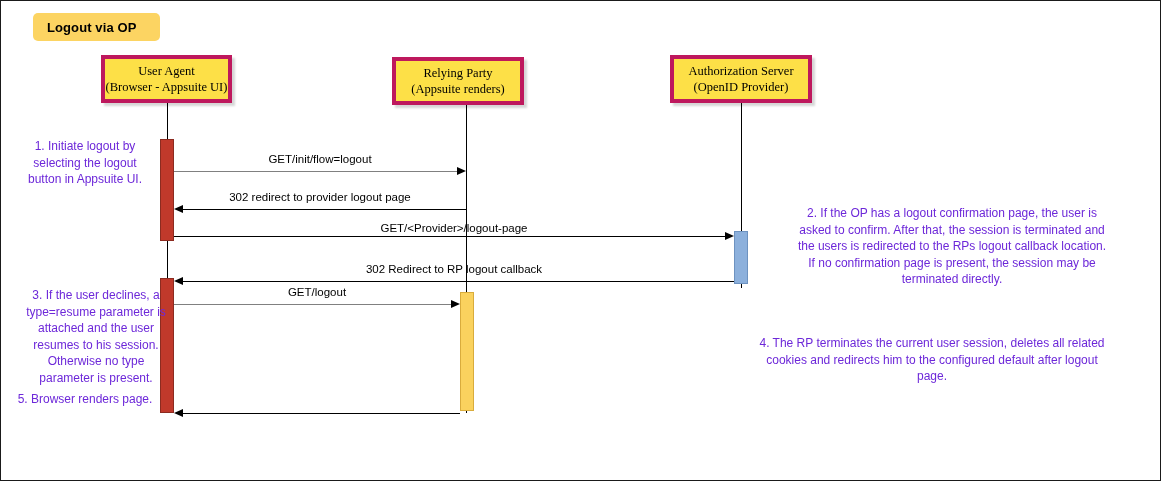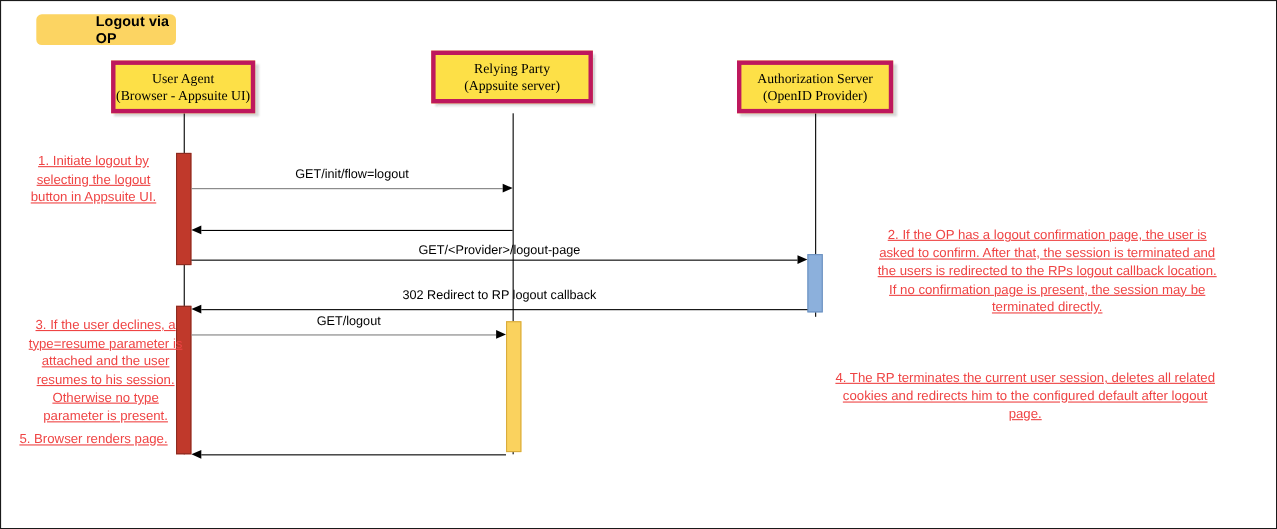--- a/index.html
+++ b/index.html
@@ -32,21 +32,20 @@
     display: flex;
     align-items: center;
     box-sizing: border-box;
     padding-left: 14px;
   }
   .title-badge span {
     font-size: 13px;
     font-weight: bold;
     color: #000000;
     letter-spacing: 0.1px;
-    margin-left: 40px;
   }
 
   
   .participant {
     position: absolute;
     background: #fde047;
     border: 4px solid #be185d;
     box-shadow: 3px 3px 2px rgba(0,0,0,0.16);
     display: flex;
     flex-direction: column;
@@ -115,63 +114,63 @@
     font-size: 11.5px;
     color: #000000;
     white-space: nowrap;
     text-align: center;
   }
 
   
   .note {
     position: absolute;
     font-size: 12px;
-    color: #ef4444;
+    color: #6d28d9;
     line-height: 16.5px;
     text-align: center;
-    text-decoration: underline;
   }
 </style>
 </head>
 <body>
 
 <div id="canvas">
 
   <div class="title-badge">
     <span>Logout via OP</span>
   </div>
 
   <div class="lifeline" style="left:166px; top:102px; height:310px;"></div>
   <div class="lifeline" style="left:465px; top:102px; height:310px;"></div>
   <div class="lifeline" style="left:740px; top:102px; height:185px;"></div>
 
   <div class="participant" style="left:100px; top:54px; width:131px; height:48px;">
     <div class="pline">User Agent</div>
     <div class="pline">(Browser - Appsuite UI)</div>
   </div>
 
-  <div class="participant" style="left:391px; top:45px; width:147px; height:48px;">
+  <div class="participant" style="left:391px; top:56px; width:132px; height:48px;">
     <div class="pline">Relying Party</div>
-    <div class="pline">(Appsuite server)</div>
+    <div class="pline">(Appsuite renders)</div>
   </div>
 
   <div class="participant" style="left:669px; top:54px; width:142px; height:48px;">
     <div class="pline">Authorization Server</div>
     <div class="pline">(OpenID Provider)</div>
   </div>
 
   <div class="activation act-red" style="left:159px; top:138px; width:14px; height:102px;"></div>
   <div class="activation act-red" style="left:159px; top:277px; width:14px; height:135px;"></div>
   <div class="activation act-yellow" style="left:459px; top:291px; width:14px; height:119px;"></div>
   <div class="activation act-blue" style="left:733px; top:230px; width:14px; height:53px;"></div>
 
   <div class="msg-label" style="left:173px; top:152px; width:292px;">GET/init/flow=logout</div>
   <div class="msg-line gray" style="left:173px; top:170px; width:283px;"></div>
   <div class="arrowhead right" style="left:456px; top:166px;"></div>
 
+  <div class="msg-label" style="left:173px; top:190px; width:292px;">302 redirect to provider logout page</div>
   <div class="msg-line black" style="left:182px; top:208px; width:283px;"></div>
   <div class="arrowhead left" style="left:173px; top:204px;"></div>
 
   <div class="msg-label" style="left:173px; top:221px; width:560px;">GET/&lt;Provider&gt;/logout-page</div>
   <div class="msg-line black" style="left:173px; top:235px; width:551px;"></div>
   <div class="arrowhead right" style="left:724px; top:231px;"></div>
 
   <div class="msg-label" style="left:173px; top:262px; width:560px;">302 Redirect to RP logout callback</div>
   <div class="msg-line black" style="left:182px; top:280px; width:551px;"></div>
   <div class="arrowhead left" style="left:173px; top:276px;"></div>

